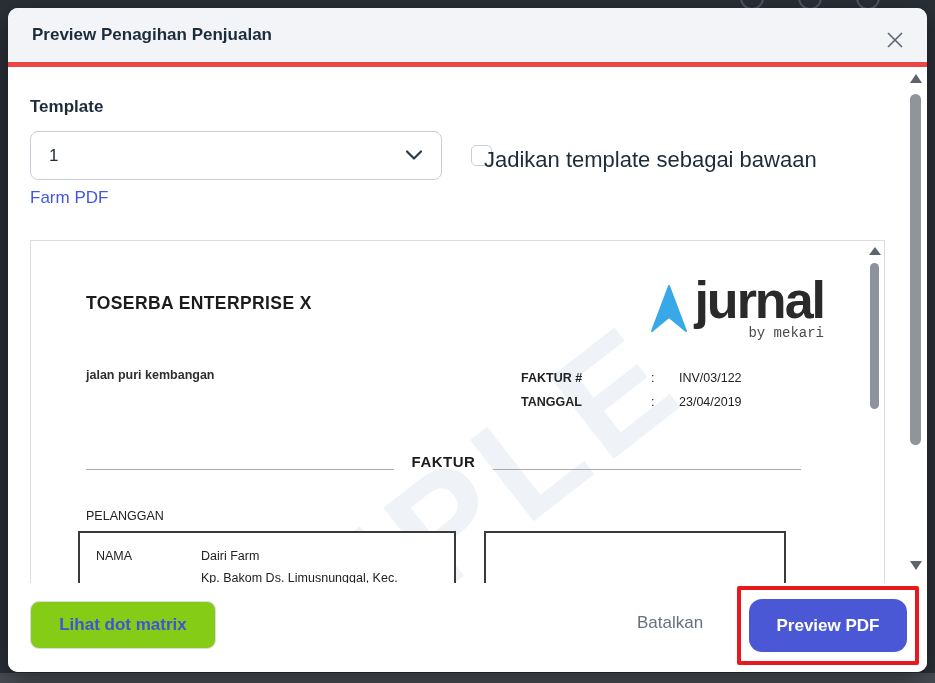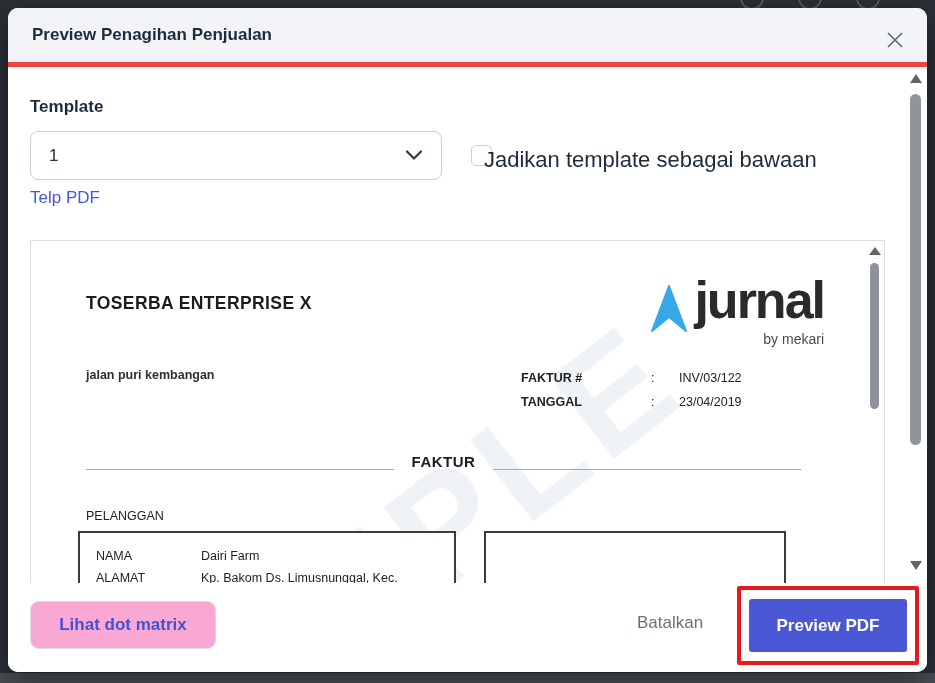--- a/index.html
+++ b/index.html
@@ -34,41 +34,41 @@
 
   .preview { position:absolute; left:22px; top:232px; width:855px; height:400px; border:1px solid #d9dce1;
              background:#fff; overflow:hidden; }
 
   .doc-company { position:absolute; left:55px; top:52px; font-size:17.5px; font-weight:bold;
                  letter-spacing:.4px; color:#1c1c1c; }
   .logo { position:absolute; right:60px; top:36px; display:flex; align-items:flex-start; }
   .logo-mark { margin-top:8px; margin-right:6px; }
   .logo-textwrap { display:flex; flex-direction:column; align-items:flex-end; }
   .logo-text { font-size:52px; font-weight:bold; color:#2a2a2a; line-height:0.92; letter-spacing:-2px; }
-  .logo-sub { font-size:14px; color:#4a4a4a; margin-top:6px; }
+  .logo-sub { font-size:14px; color:#4a4a4a; margin-top:0;font-family:Liberation Mono, monospace; }
 
   .doc-address { position:absolute; left:55px; top:122px; font-size:12.5px; color:#2f2f2f; line-height:24px;font-weight:bold; }
   .doc-meta { position:absolute; left:490px; top:125px; font-size:12.5px; color:#222; }
   .meta-row { display:flex; height:24px; align-items:center; }
   .meta-label { width:130px; font-weight:bold; }
   .meta-sep { width:28px; }
   .meta-value { }
 
   .doc-divider { position:absolute; left:55px; top:212px; width:715px; display:flex; align-items:flex-end; }
   .doc-divider .line { flex:1; height:1.5px; background:#a9a9a9; }
   .doc-divider .t { margin:0 18px; font-size:15px; font-weight:bold; color:#1c1c1c; letter-spacing:.5px; }
 
   .watermark { position:absolute; left:0px; top:240px; width:720px; text-align:center;
                font-size:150px; font-weight:bold; letter-spacing:10px; color:rgba(203,211,224,0.30);
                transform:rotate(-38deg); pointer-events:none; }
 
   .doc-cust-label { position:absolute; left:55px; top:268px; font-size:12.5px; color:#222; }
   .cust-box { position:absolute; left:47px; top:290px; width:378px; height:130px; border:2px solid #3a3a3a;
               background:#fff; padding:12px 0 0 16px; }
-  .cust-row { display:flex; font-size:12.5px; color:#222; line-height:22px; }
+  .cust-row { display:flex; font-size:12.5px; color:#222; line-height:22px;align-items:flex-end; }
   .cust-row .cl { width:105px; flex:0 0 105px; }
   .cust-row .cv { width:240px; }
   .due-box { position:absolute; left:453px; top:290px; width:302px; height:130px; border:2px solid #3a3a3a;
              background:#fff; }
   .due-row { position:absolute; left:16px; top:64px; display:flex; font-size:12.5px; color:#222; }
   .due-row .cl { width:130px; }
 
   .inner-scrollbar { position:absolute; right:2px; top:0; width:14px; height:398px; }
   .inner-scroll-up { position:absolute; top:6px; left:1px; width:0; height:0;
                      border-left:6px solid transparent; border-right:6px solid transparent;
@@ -78,26 +78,26 @@
   .outer-scrollbar { position:absolute; right:3px; top:64px; width:15px; height:506px; }
   .outer-scroll-up { position:absolute; top:2px; left:1px; width:0; height:0;
                      border-left:6.5px solid transparent; border-right:6.5px solid transparent;
                      border-bottom:9px solid #5e646c; }
   .outer-thumb { position:absolute; top:22px; left:1px; width:11px; height:351px; background:#909599; border-radius:6px; }
   .outer-scroll-down { position:absolute; top:489px; left:1px; width:0; height:0;
                      border-left:6.5px solid transparent; border-right:6.5px solid transparent;
                      border-top:9px solid #5e646c; }
 
   .modal-footer { position:absolute; left:0; bottom:0; width:919px; height:89px; background:#fff; }
-  .btn-secondary { position:absolute; left:22px; top:18px; width:186px; height:48px; background:#f9a8d4;
+  .btn-secondary { position:absolute; left:22px; top:18px; width:186px; height:48px; background:#84cc16;
                    border:1px solid #d8dce3; border-radius:9px; font-size:17px; font-weight:bold;
                    color:#4152d7; display:flex; align-items:center; justify-content:center; cursor:pointer; }
   .btn-cancel { position:absolute; left:629px; top:30px; font-size:17px; color:#67717e; cursor:pointer; }
   .btn-primary { position:absolute; left:741px; top:16px; width:158px; height:53px; background:#4b58d5;
-                 border-radius:3px; font-size:17px; font-weight:bold; color:#ffffff;
+                 border-radius:13px; font-size:17px; font-weight:bold; color:#ffffff;
                  display:flex; align-items:center; justify-content:center; cursor:pointer; }
   .annotation { position:absolute; left:729px; top:3px; width:182px; height:79px; border:4px solid #e6191f;
                 border-radius:2px; pointer-events:none; }
 </style>
 </head>
 <body>
 
 <div class="backdrop">
   <span class="bg-icon" style="left:740px;"></span>
   <span class="bg-icon" style="left:798px;"></span>
@@ -124,21 +124,21 @@
     <span>
       <svg width="18" height="12" viewBox="0 0 18 12" fill="none">
         <path d="M2 2.5 L9 9.5 L16 2.5" stroke="#2e3946" stroke-width="2.2" stroke-linecap="round" stroke-linejoin="round"></path>
       </svg>
     </span>
   </div>
 
   <div class="checkbox"></div>
   <div class="checkbox-label">Jadikan template sebagai bawaan</div>
 
-  <div class="link">Telp PDF</div>
+  <div class="link">Farm PDF</div>
 
   <div class="preview">
 
     <div class="watermark">SAMPLE</div>
 
     <div class="doc-company">TOSERBA ENTERPRISE X</div>
 
     <div class="logo">
       <span class="logo-mark">
         <svg width="38" height="52" viewBox="0 0 38 52">

